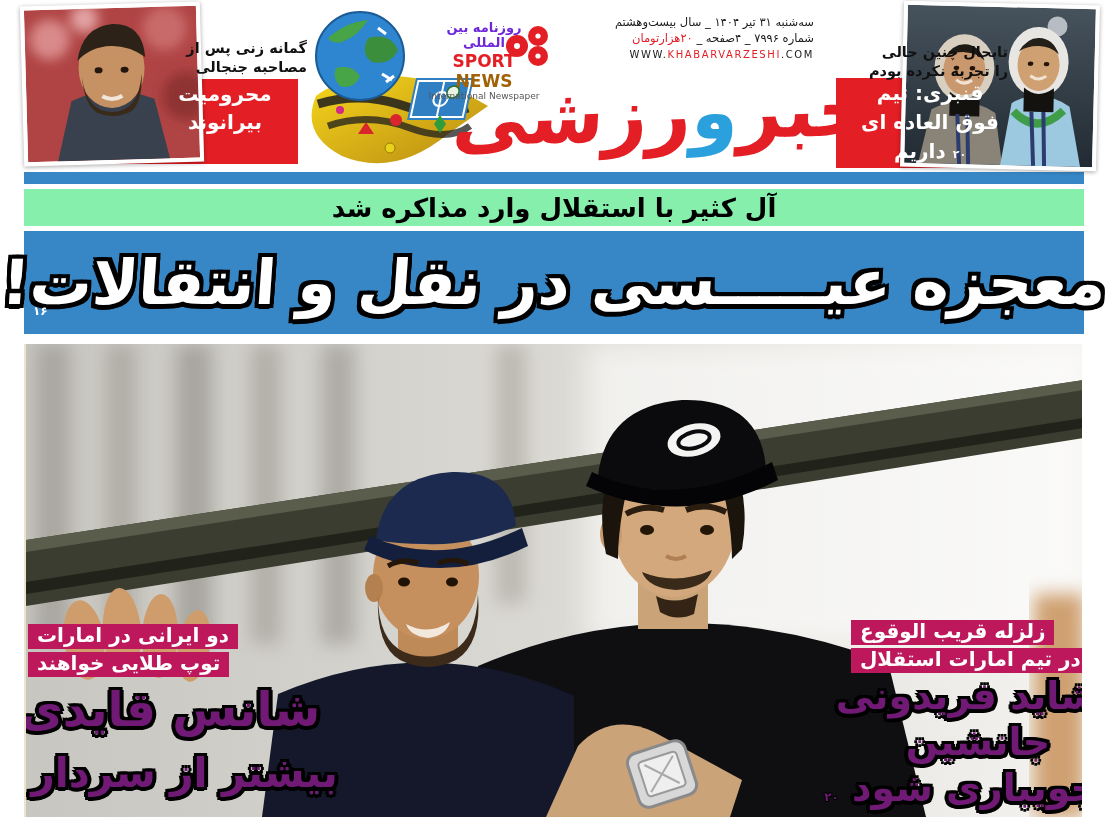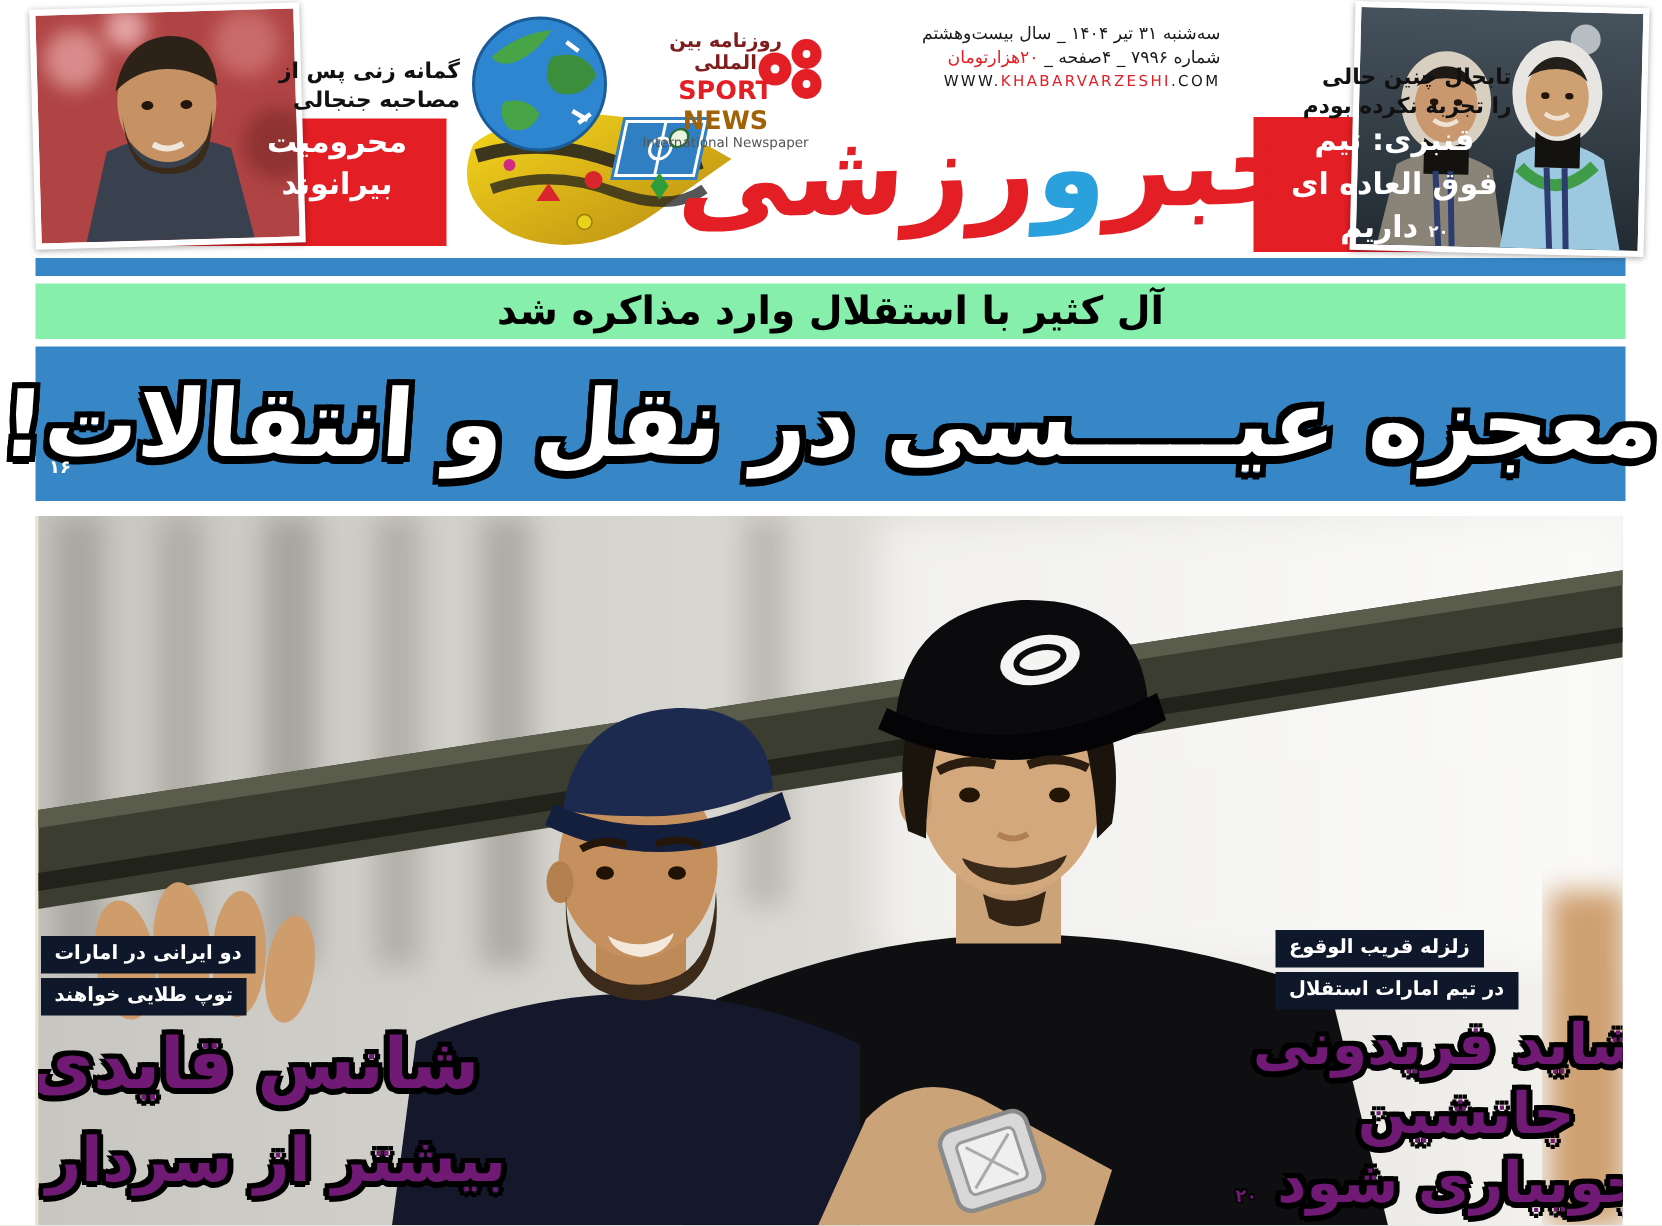--- a/index.html
+++ b/index.html
@@ -27,21 +27,21 @@
 
   .bandtext { position:absolute; z-index:3; color:#fff; font-weight:bold;
               font-size:20px; line-height:28px; text-align:center; }
   .bandtext-left  { left:152px; top:80px;  width:146px; }
   .bandtext-right { left:842px; top:79px;  width:176px; line-height:29px; }
   .pref { font-size:11px; font-weight:bold; opacity:.95; }
 
   .masthead-art { position:absolute; left:298px; top:8px; z-index:1; }
   .tagline { position:absolute; left:426px; top:20px; width:116px; z-index:2;
              direction:ltr; text-align:center; }
-  .tagline .fa { font-size:13px; font-weight:bold; color:#7f1d1d; direction:rtl; }
+  .tagline .fa { font-size:13px; font-weight:bold; color:#6d28d9; direction:rtl; }
   .tagline .en { font-size:17px; font-weight:bold; letter-spacing:0; margin-top:1px;}
   .tagline .en .r { color:#e31e24; } .tagline .en .b { color:#a16207; }
   .tagline .sub { font-size:9px; color:#555; margin-top:0px; }
 
   .tridot { position:absolute; left:505px; top:26px; z-index:2; }
 
   .calligraphy { position:absolute; left:430px; top:58px; width:465px; height:110px;
                  z-index:2; display:flex; align-items:center; justify-content:center;
                  font-size:76px; font-weight:bold; color:#e31e24;
                  transform:rotate(-1.5deg) skewX(-5deg); white-space:nowrap; }
@@ -74,21 +74,21 @@
                font-weight:bold; }
 
   
   .mainphoto { position:absolute; left:24px; top:344px; width:1058px; height:473px;
                border-left:2px solid #ece5cc; overflow:hidden; background:#d6d4cf; }
   .mainphoto > svg { position:absolute; left:0; top:0; }
 
   .tags { position:absolute; display:flex; flex-direction:column; gap:3px; z-index:5; }
   .tags-left  { left:2px;  top:280px; width:200px; align-items:flex-end; }
   .tags-right { right:11px; top:276px; width:220px; align-items:flex-end; }
-  .tag { background:#0f172a; color:#fff; font-weight:bold; font-size:13px;
+  .tag { background:#be185d; color:#fff; font-weight:bold; font-size:20px;
          line-height:21px; padding:1px 9px 3px; white-space:nowrap; }
 
   .ptitle { position:absolute; z-index:5; color:#701a75; font-weight:bold;
             text-align:center;
             text-shadow:-3px -3px 0 #000, 3px -3px 0 #000, -3px 3px 0 #000,
                         3px 3px 0 #000, -4px 0 0 #000, 4px 0 0 #000,
                         0 -3px 0 #000, 0 4px 0 #000; }
   .ptitle-left  { left:-24px; top:334px; width:336px; }
   .ptitle-left .l1 { font-size:47px; line-height:64px; }
   .ptitle-left .l2 { font-size:41px; line-height:62px; white-space:nowrap; }

